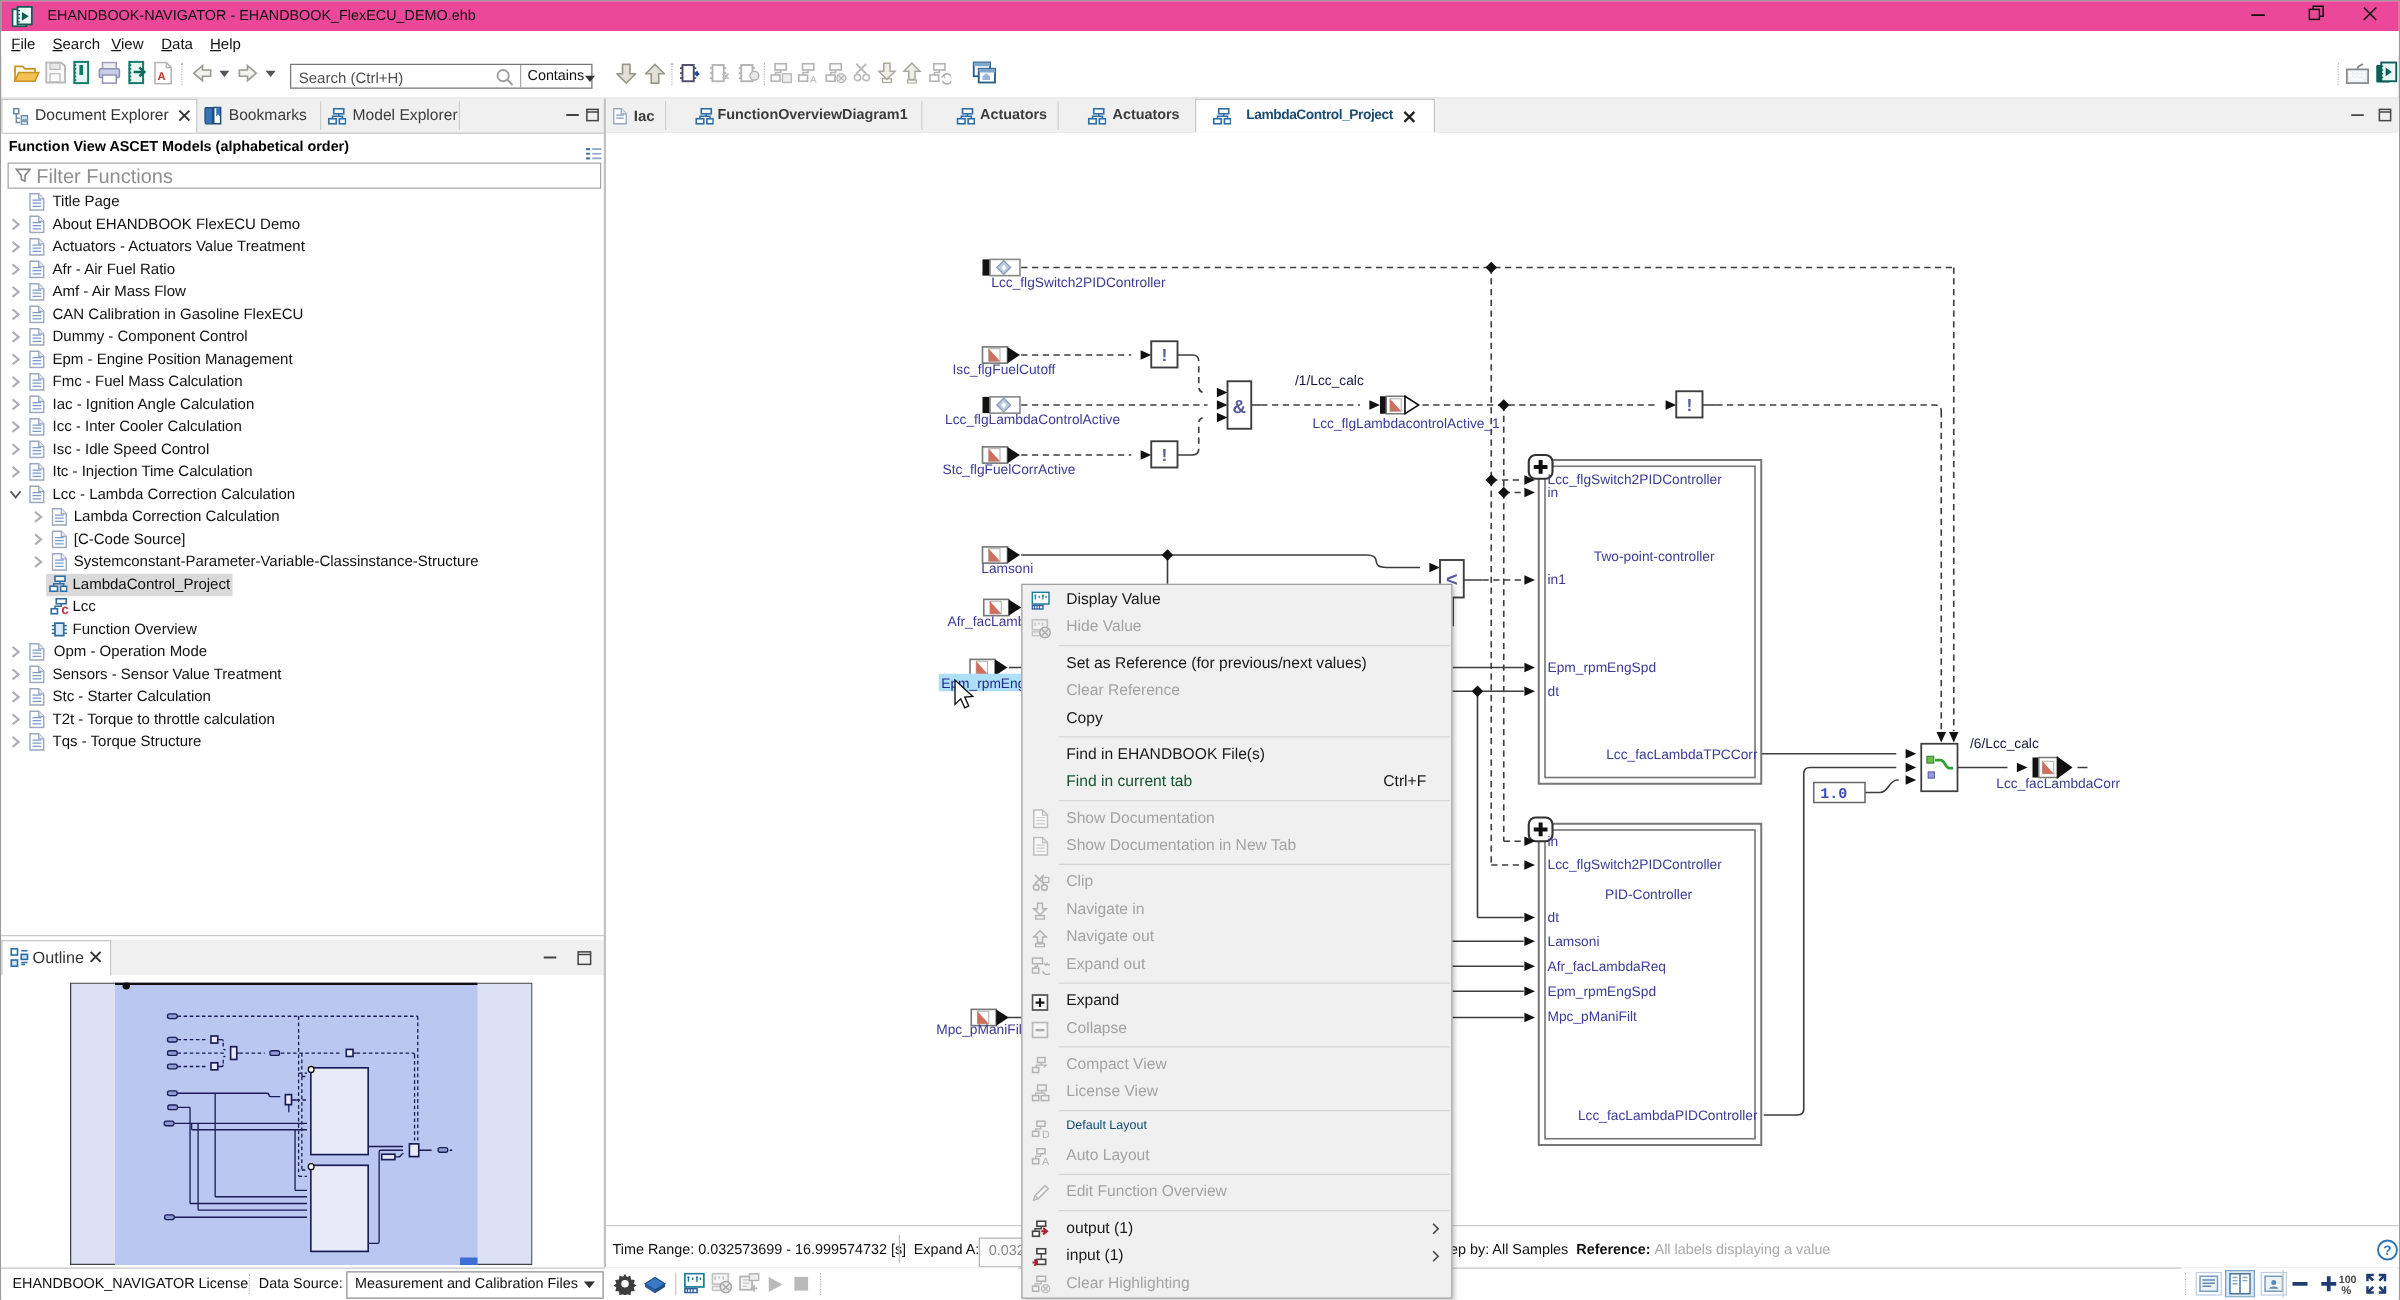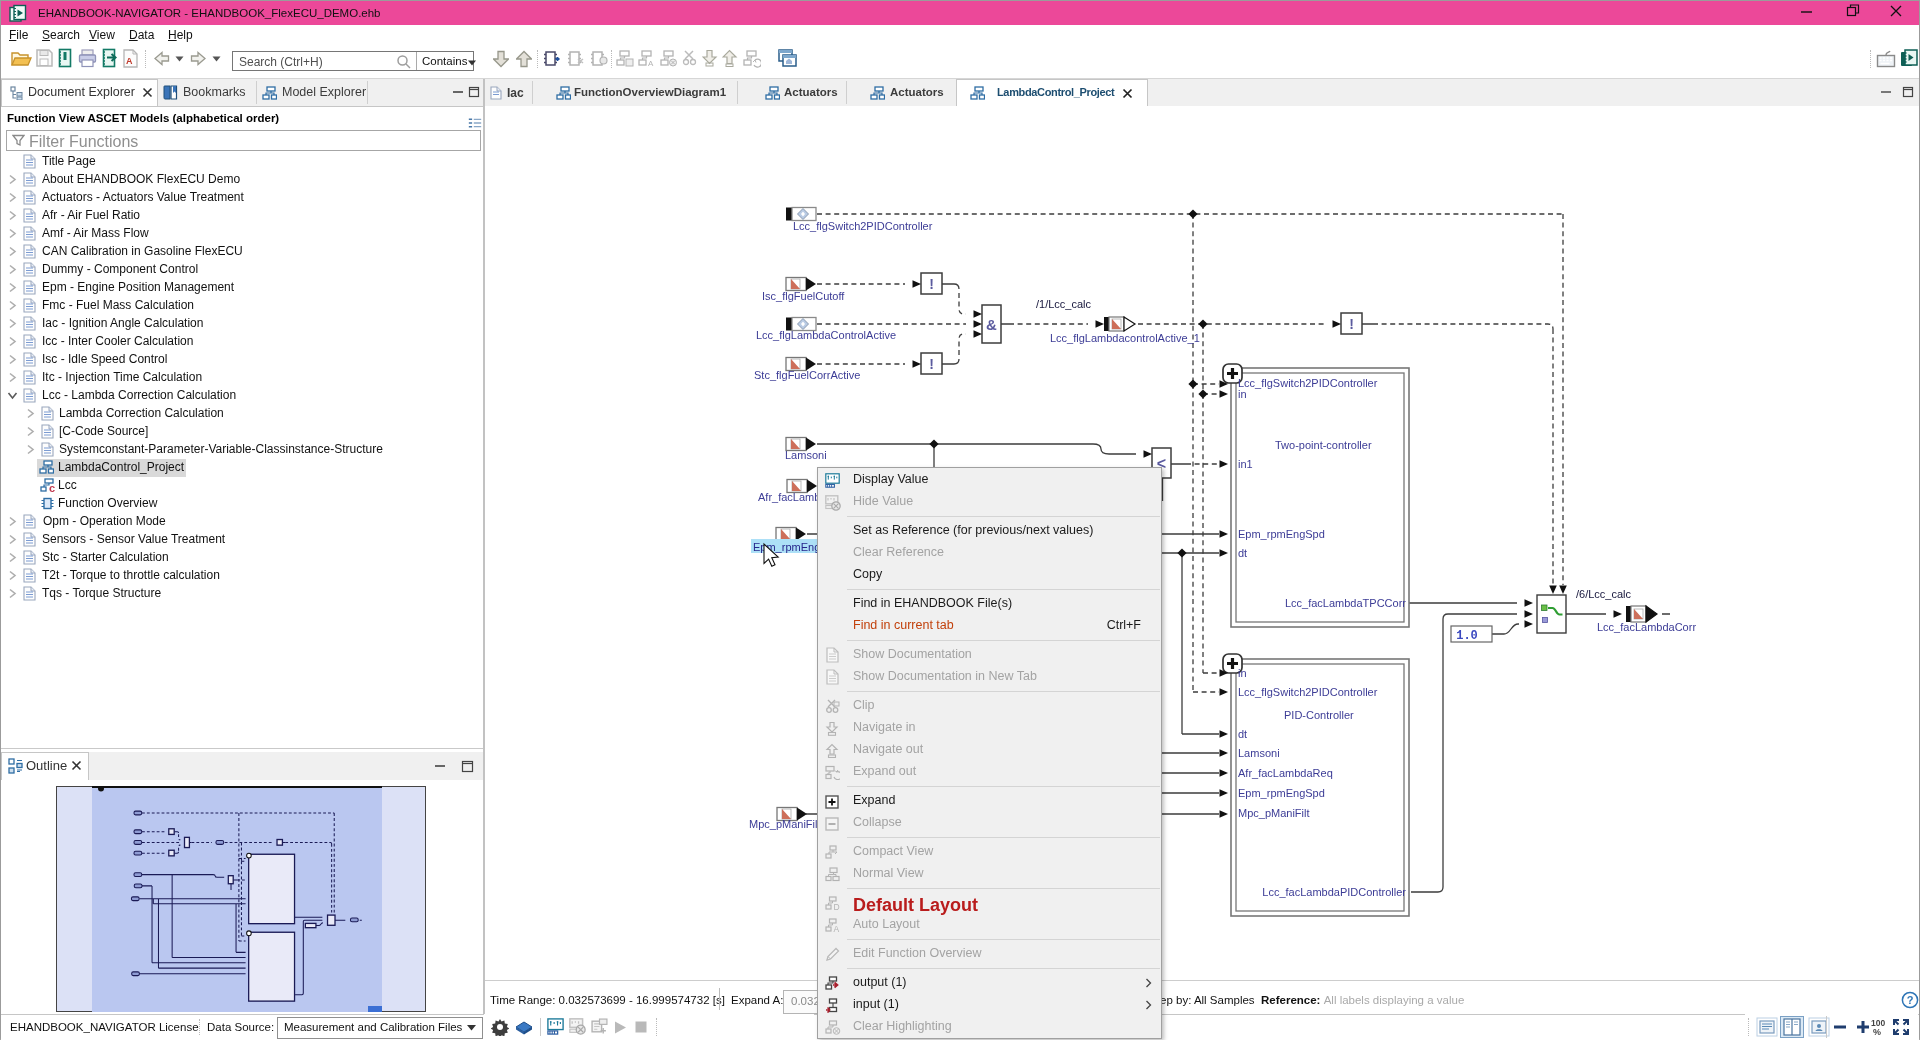--- a/index.html
+++ b/index.html
@@ -780,21 +780,21 @@
 <div class="txt" style="left:35px;top:3px;font-size:12.5px;color:#a3a3a3;">Clear Reference</div>
 </div>
 <div class="abs" style="left:0;top:96px;width:343px;height:22px;">
 <div class="txt" style="left:35px;top:3px;font-size:12.5px;color:#1a1a1a;">Copy</div>
 </div>
 <div class="abs" style="left:29px;top:121px;width:313px;height:1px;background:#d4d4d4;"></div>
 <div class="abs" style="left:0;top:125px;width:343px;height:22px;">
 <div class="txt" style="left:35px;top:3px;font-size:12.5px;color:#1a1a1a;">Find in EHANDBOOK File(s)</div>
 </div>
 <div class="abs" style="left:0;top:147px;width:343px;height:22px;">
-<div class="txt" style="left:35px;top:3px;font-size:12.5px;color:#c2410c;">Find in current tab</div>
+<div class="txt" style="left:35px;top:3px;font-size:12.5px;color:#14532d;">Find in current tab</div>
 <div class="txt" style="right:20px;top:3px;font-size:12.5px;color:#1a1a1a;">Ctrl+F</div>
 </div>
 <div class="abs" style="left:29px;top:172px;width:313px;height:1px;background:#d4d4d4;"></div>
 <div class="abs" style="left:0;top:176px;width:343px;height:22px;">
 <svg class="abs" style="left:8px;top:3px;" width="13" height="16" viewBox="0 0 13 16">
           <path d="M1 1 h7 l4 4 v10 h-11 z" fill="#f8f8f8" stroke="#bdbdbd" stroke-width="1.2"></path>
           <path d="M8 1 v4 h4" fill="none" stroke="#bdbdbd"></path>
           <path d="M3 7 h7 M3 9.5 h7 M3 12 h7" stroke="#ccc" stroke-width="1"></path>
         </svg>
 <div class="txt" style="left:35px;top:3px;font-size:12.5px;color:#a3a3a3;">Show Documentation</div>
@@ -865,31 +865,31 @@
         </svg>
 <div class="txt" style="left:35px;top:3px;font-size:12.5px;color:#a3a3a3;">Compact View</div>
 </div>
 <div class="abs" style="left:0;top:395px;width:343px;height:22px;">
 <svg class="abs" style="left:7px;top:4px;" width="15" height="15" viewBox="0 0 15 15">
           <rect x="5" y="1" width="7" height="4.5" fill="#f0f0f0" stroke="#b3b3b3" stroke-width="1.2"></rect>
           <rect x="1" y="9.5" width="5" height="4" fill="#f0f0f0" stroke="#b3b3b3" stroke-width="1.2"></rect>
           <rect x="8" y="9.5" width="6" height="4" fill="#f0f0f0" stroke="#b3b3b3" stroke-width="1.2"></rect>
           <path d="M8.5 5.5 v2 h-5 v2 M8.5 7.5 h2.5 v2" fill="none" stroke="#b3b3b3"></path>
         </svg>
-<div class="txt" style="left:35px;top:3px;font-size:12.5px;color:#a3a3a3;">Normal View</div>
+<div class="txt" style="left:35px;top:3px;font-size:12.5px;color:#a3a3a3;">License View</div>
 </div>
 <div class="abs" style="left:29px;top:420px;width:313px;height:1px;background:#d4d4d4;"></div>
 <div class="abs" style="left:0;top:424px;width:343px;height:22px;">
 <svg class="abs" style="left:7px;top:4px;" width="15" height="15" viewBox="0 0 15 15">
           <rect x="4.5" y="1" width="6.5" height="4" fill="#f0f0f0" stroke="#b3b3b3" stroke-width="1.2"></rect>
           <rect x="1" y="9" width="5" height="4" fill="#f0f0f0" stroke="#b3b3b3" stroke-width="1.2"></rect>
           <path d="M7.5 5 v2 h-4 v2" fill="none" stroke="#b3b3b3"></path>
           <text x="8.5" y="14" font-size="8.5" fill="#b3b3b3" font-family="Liberation Sans">D</text>
         </svg>
-<div class="txt" style="left:35px;top:3px;font-size:18px;color:#b91c1c;font-weight:bold;">Default Layout</div>
+<div class="txt" style="left:35px;top:3px;font-size:10px;color:#0c4a6e;">Default Layout</div>
 </div>
 <div class="abs" style="left:0;top:446px;width:343px;height:22px;">
 <svg class="abs" style="left:7px;top:4px;" width="15" height="15" viewBox="0 0 15 15">
           <rect x="4.5" y="1" width="6.5" height="4" fill="#f0f0f0" stroke="#b3b3b3" stroke-width="1.2"></rect>
           <rect x="1" y="9" width="5" height="4" fill="#f0f0f0" stroke="#b3b3b3" stroke-width="1.2"></rect>
           <path d="M7.5 5 v2 h-4 v2" fill="none" stroke="#b3b3b3"></path>
           <text x="8.5" y="14" font-size="8.5" fill="#b3b3b3" font-family="Liberation Sans">A</text>
         </svg>
 <div class="txt" style="left:35px;top:3px;font-size:12.5px;color:#a3a3a3;">Auto Layout</div>
 </div>

